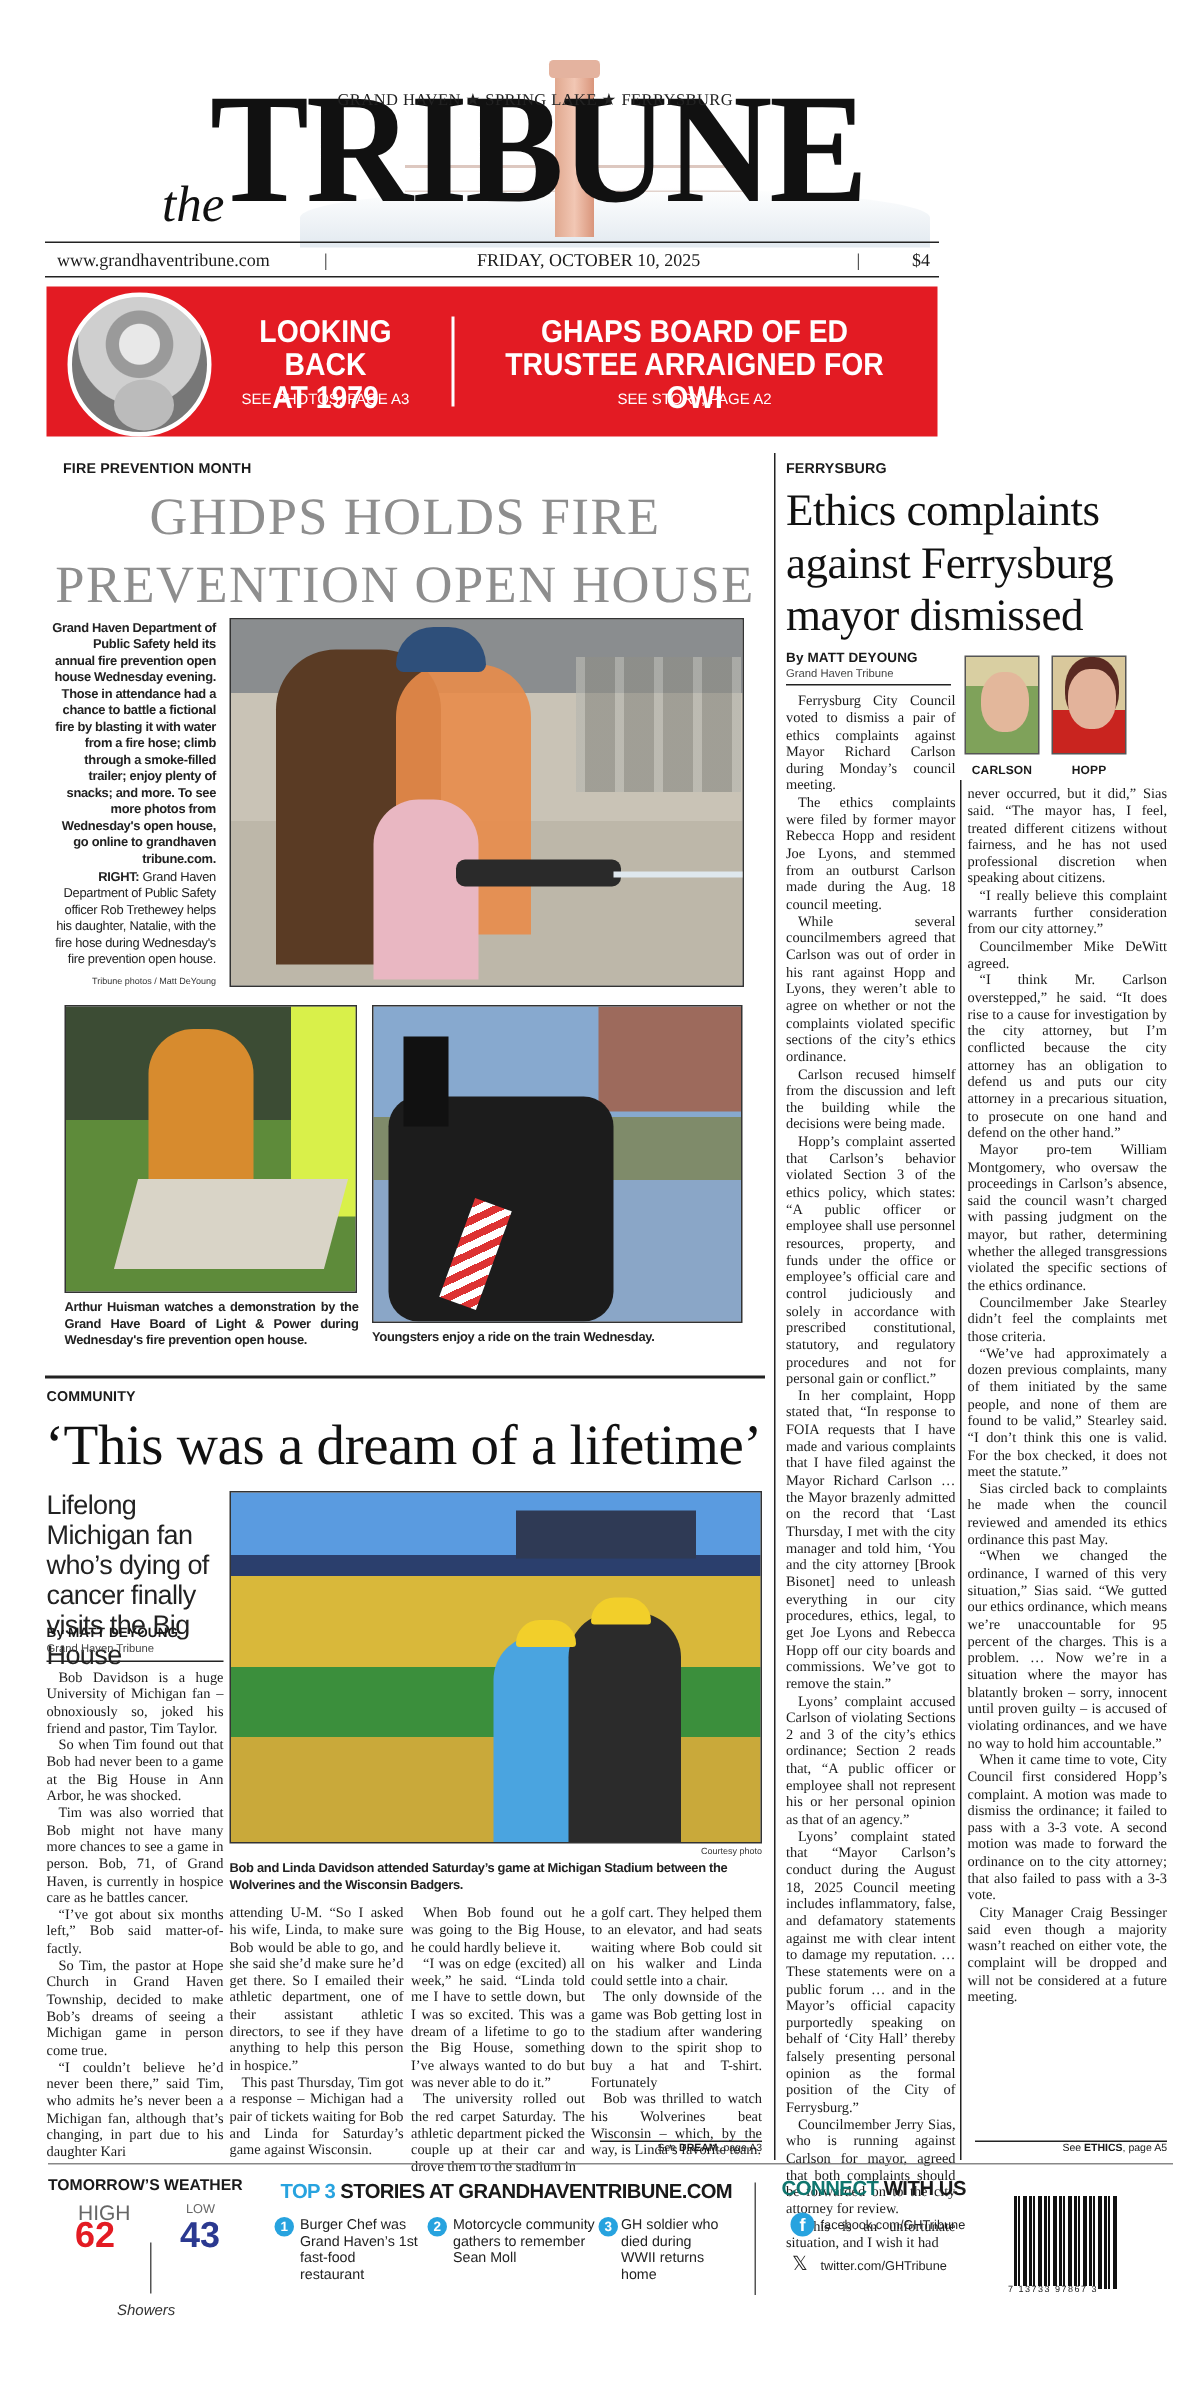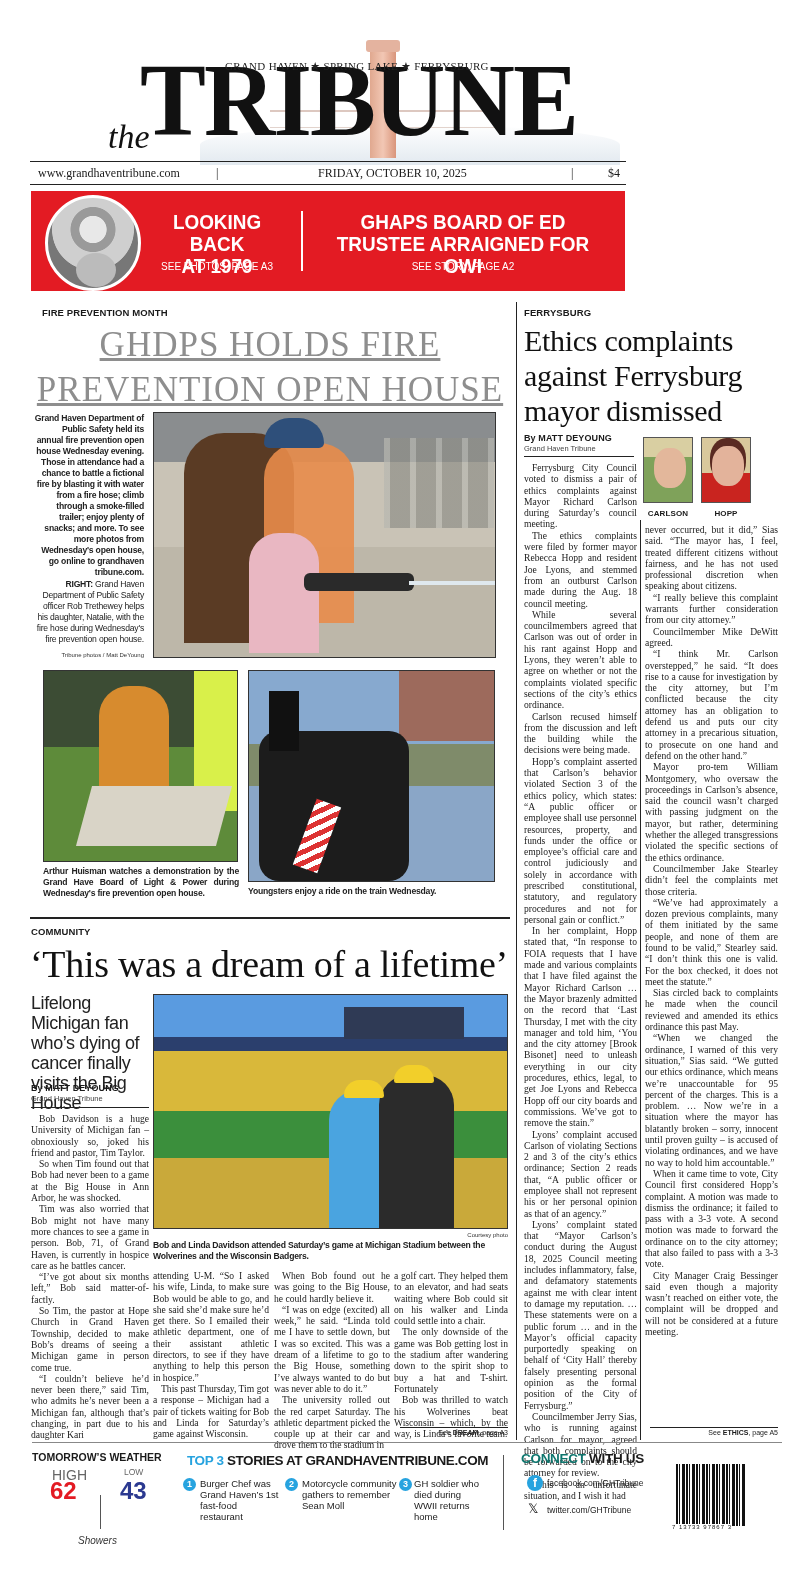--- a/index.html
+++ b/index.html
@@ -104,21 +104,21 @@
   <div class="ban-s" style="left:112px; top:70px; width:148px;">SEE PHOTOS, PAGE A3</div>
   <div class="ban-div"></div>
   <div class="ban-h" style="left:270px; top:20px; width:324px;">
     <div>GHAPS BOARD OF ED</div>
     <div>TRUSTEE ARRAIGNED FOR OWI</div>
   </div>
   <div class="ban-s" style="left:270px; top:70px; width:324px;">SEE STORY, PAGE A2</div>
 </div>
 
 <div class="abs kicker" style="left:42px; top:307px;">FIRE PREVENTION MONTH</div>
-<div class="abs" style="left:30px; top:322px; width:480px; text-align:center; font-size:35px; line-height:45px; color:#8e8e8e; letter-spacing:1px;text-decoration:underline;">
+<div class="abs" style="left:30px; top:322px; width:480px; text-align:center; font-size:35px; line-height:45px; color:#8e8e8e; letter-spacing:1px;">
   <div>GHDPS HOLDS FIRE</div>
   <div>PREVENTION OPEN HOUSE</div>
 </div>
 <div class="abs caption" style="left:34px; top:413px; width:110px; text-align:right;">Grand Haven Department of Public Safety held its annual fire prevention open house Wednesday evening. Those in attendance had a chance to battle a fictional fire by blasting it with water from a fire hose; climb through a smoke-filled trailer; enjoy plenty of snacks; and more. To see more photos from Wednesday's open house, go online to grandhaven tribune.com.</div>
 <div class="abs caption" style="left:34px; top:579px; width:110px; text-align:right;"><b>RIGHT:</b><span style="font-weight:normal"> Grand Haven Department of Public Safety officer Rob Trethewey helps his daughter, Natalie, with the fire hose during Wednesday's fire prevention open house.</span></div>
 <div class="abs" style="left:34px; top:652px; width:110px; text-align:right; font-family:'Liberation Sans',sans-serif; font-size:6px; color:#333;">Tribune photos / Matt DeYoung</div>
 
 <div class="photo" id="photo-hose">
   <div class="chairs"></div>
   <div class="p1"></div>
@@ -195,21 +195,21 @@
 <div class="abs kicker" style="left:524px; top:433px; font-size:9px;">By MATT DEYOUNG</div>
 <div class="abs sans" style="left:524px; top:444px; font-size:7.5px; color:#444;">Grand Haven Tribune</div>
 <div class="rule" style="left:524px; top:456px; width:110px; height:1px;"></div>
 
 <div class="headshot" id="hs-carlson"></div>
 <div class="headshot" id="hs-hopp"></div>
 <div class="abs kicker" style="left:643px; top:509px; width:50px; text-align:center; font-size:8px;">CARLSON</div>
 <div class="abs kicker" style="left:701px; top:509px; width:50px; text-align:center; font-size:8px;">HOPP</div>
 
 <div class="abs body-txt" style="left:524px; top:462px; width:113px;">
-  <p>Ferrysburg City Council voted to dismiss a pair of ethics complaints against Mayor Richard Carlson during Saturday’s council meeting.</p>
+  <p>Ferrysburg City Council voted to dismiss a pair of ethics complaints against Mayor Richard Carlson during Monday’s council meeting.</p>
   <p>The ethics complaints were filed by former mayor Rebecca Hopp and resident Joe Lyons, and stemmed from an outburst Carlson made during the Aug. 18 council meeting.</p>
   <p>While several councilmembers agreed that Carlson was out of order in his rant against Hopp and Lyons, they weren’t able to agree on whether or not the complaints violated specific sections of the city’s ethics ordinance.</p>
   <p>Carlson recused himself from the discussion and left the building while the decisions were being made.</p>
   <p>Hopp’s complaint asserted that Carlson’s behavior violated Section 3 of the ethics policy, which states: “A public officer or employee shall use personnel resources, property, and funds under the office or employee’s official care and control judiciously and solely in accordance with prescribed constitutional, statutory, and regulatory procedures and not for personal gain or conflict.”</p>
   <p>In her complaint, Hopp stated that, “In response to FOIA requests that I have made and various complaints that I have filed against the Mayor Richard Carlson … the Mayor brazenly admitted on the record that ‘Last Thursday, I met with the city manager and told him, ‘You and the city attorney [Brook Bisonet] need to unleash everything in our city procedures, ethics, legal, to get Joe Lyons and Rebecca Hopp off our city boards and commissions. We’ve got to remove the stain.”</p>
   <p>Lyons’ complaint accused Carlson of violating Sections 2 and 3 of the city’s ethics ordinance; Section 2 reads that, “A public officer or employee shall not represent his or her personal opinion as that of an agency.”</p>
   <p>Lyons’ complaint stated that “Mayor Carlson’s conduct during the August 18, 2025 Council meeting includes inflammatory, false, and defamatory statements against me with clear intent to damage my reputation. … These statements were on a public forum … and in the Mayor’s official capacity purportedly speaking on behalf of ‘City Hall’ thereby falsely presenting personal opinion as the formal position of the City of Ferrysburg.”</p>
   <p>Councilmember Jerry Sias, who is running against Carlson for mayor, agreed that both complaints should be forwarded on to the city attorney for review.</p>
   <p>“This is an unfortunate situation, and I wish it had</p>
 </div>

